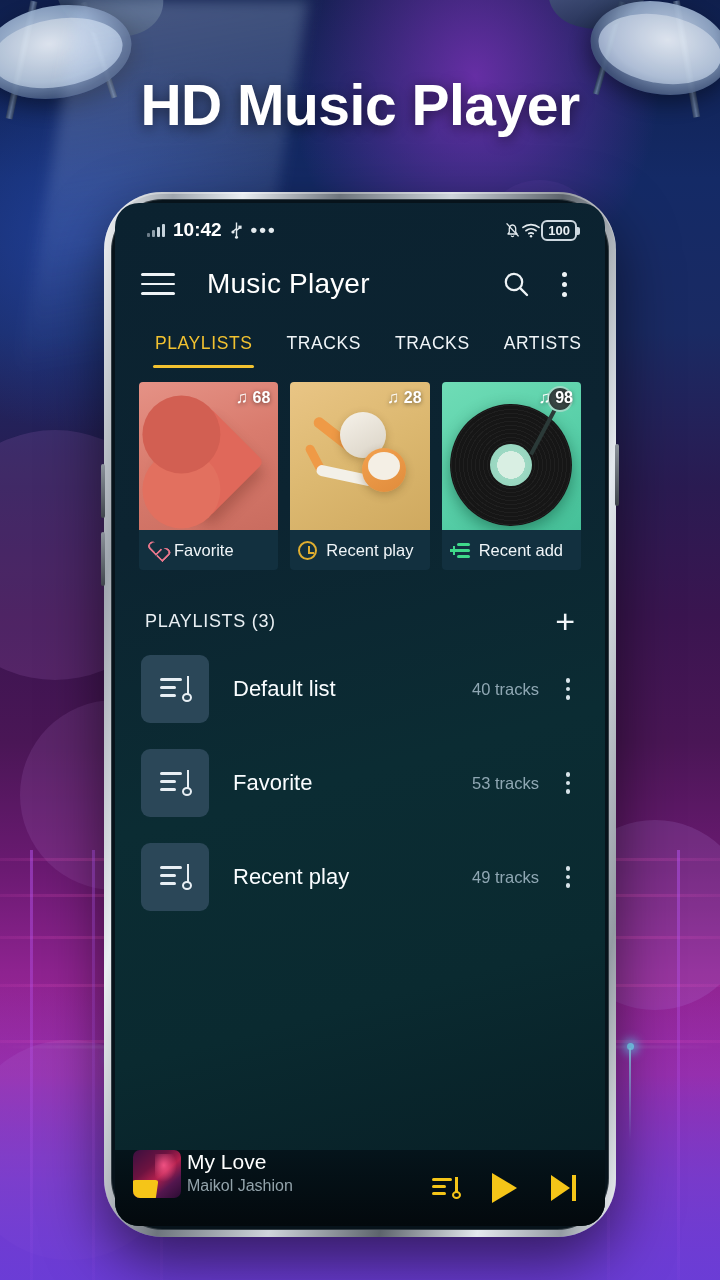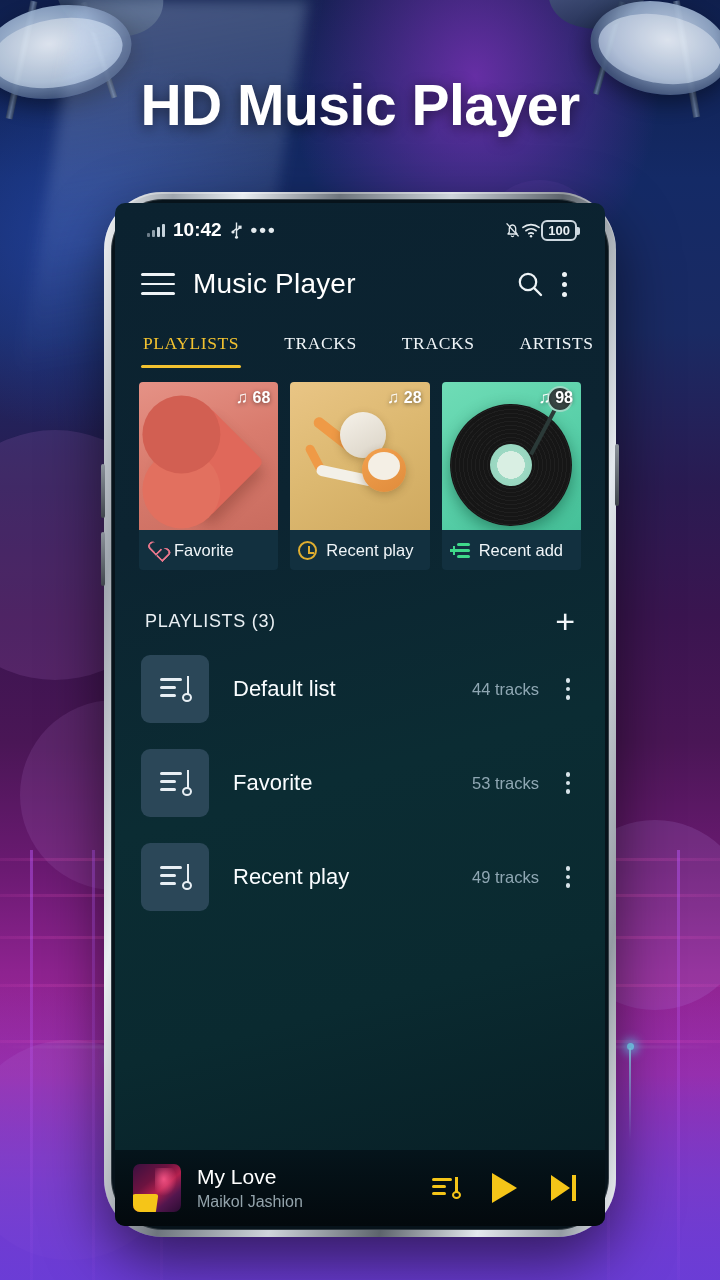--- a/index.html
+++ b/index.html
@@ -102,21 +102,21 @@
     width:100%; height:100%; border-radius:52px;
     background:#07131b; padding:4px;
     box-shadow:0 0 0 1px rgba(255,255,255,.18) inset;
   }
   .btn-side{ position:absolute; right:-3px; background:linear-gradient(180deg,#8d949c,#40464d); border-radius:2px; width:4px; }
   .btn-power{ top:252px; height:62px; }
   .btn-voldn{ left:-3px; right:auto; top:340px; height:54px; }
   .btn-volup{ left:-3px; right:auto; top:272px; height:54px; }
 
   #screen{
-    width:100%; height:100%; border-radius:10px; overflow:hidden;
+    width:100%; height:100%; border-radius:24px; overflow:hidden;
     background:linear-gradient(165deg,#0b2230 0%,#0c2431 30%,#0b2c33 55%,#0a2a30 75%,#071c23 100%);
     position:relative; color:#fff;
   }
 
   
   .statusbar{
     height:48px; display:flex; align-items:center; justify-content:space-between;
     padding:6px 28px 0 32px; font-size:19px; font-weight:bold;
   }
   .sb-left{ display:flex; align-items:center; gap:8px; }
@@ -130,31 +130,31 @@
   .dots-h{ letter-spacing:2px; font-size:19px; color:#e3eaee; font-weight:bold; }
   .batt{
     border:2px solid #cdd8e0; border-radius:6px; padding:0 5px; font-size:13px;
     font-weight:bold; line-height:17px; position:relative; color:#e8eef2;
   }
   .batt::after{ content:""; position:absolute; right:-5px; top:5px; width:3px; height:8px;
     background:#cdd8e0; border-radius:0 2px 2px 0; }
 
   
   .toolbar{
-    height:66px; display:flex; align-items:center; padding:0 28px 0 26px; gap:6px;
+    height:66px; display:flex; align-items:center; padding:0 28px 0 26px; gap:20px;
   }
   .hamburger{ width:34px; cursor:pointer; }
   .hamburger span{ display:block; height:2.5px; background:#eef3f6; margin:7px 0; border-radius:2px; }
   .app-title{ font-size:28px; font-weight:normal; letter-spacing:.2px; margin-left:12px; flex:1; }
   .icon-btn{ cursor:pointer; display:flex; align-items:center; justify-content:center; }
   .kebab{ width:26px; height:30px; display:flex; flex-direction:column; align-items:center; justify-content:center; gap:5px; }
   .kebab i{ width:5px; height:5px; border-radius:50%; background:#eef3f6; display:block; }
 
   
-  .tabs{ display:flex; padding:0 0 0 28px; gap:11px; margin-top:6px;font-family:Liberation Serif, serif; }
+  .tabs{ display:flex; padding:0 0 0 40px; gap:0; margin-top:6px; }
   .tab{ font-size:17.5px; letter-spacing:.6px; color:#f0f5f8; padding:10px 0 14px; margin-right:34px;
         position:relative; cursor:pointer; white-space:nowrap; }
   .tab.active{ color:#f2c230; }
   .tab.active::after{
     content:""; position:absolute; left:-2px; right:-2px; bottom:0; height:3px;
     background:#f2c230; border-radius:2px;
   }
 
   
   .cards{ display:flex; gap:12px; padding:14px 24px 0 24px; }
@@ -252,21 +252,21 @@
      border:2.5px solid #e8eff4; box-sizing:border-box; }
   .row-name{ flex:1; font-size:22px; padding-left:24px; color:#fafdff; }
   .row-count{ font-size:16.5px; color:#8fa7b3; padding-right:18px; }
   .row-kebab{ width:22px; display:flex; flex-direction:column; align-items:center; gap:4px; }
   .row-kebab i{ width:4.5px; height:4.5px; border-radius:50%; background:#d8e4ea; }
 
   
   .mini{
     position:absolute; left:0; right:0; bottom:0; height:76px;
     background:linear-gradient(180deg,#05141b 0%,#03090d 100%);
-    display:flex; align-items:center; padding:0 22px 0 18px; gap:16px;
+    display:flex; padding:0 22px 0 18px; gap:6px;
   }
   .mini-art{
     width:48px; height:48px; border-radius:7px; flex:0 0 auto; position:relative; overflow:hidden;
     background:linear-gradient(140deg,#3a1040 0%,#6d1340 35%,#b3204d 55%,#53164e 75%,#2a0c33 100%);
   }
   .mini-art::before{ content:""; position:absolute; left:-2px; bottom:-2px; width:26px; height:20px;
      background:#f5c518; border-radius:3px; transform:skewX(-8deg); }
   .mini-art::after{ content:""; position:absolute; right:4px; top:4px; width:22px; height:28px;
      background:radial-gradient(ellipse at 40% 40%, rgba(255,90,140,.85), rgba(60,10,60,0) 70%); }
   .mini-meta{ flex:1; min-width:0; }
@@ -470,21 +470,21 @@
           <div class="row-ic">
             <span class="pl-ic">
                 <i></i>
                 <i></i>
                 <i></i>
                 <b></b>
                 <u></u>
               </span>
           </div>
           <div class="row-name">Default list</div>
-          <div class="row-count">44 tracks</div>
+          <div class="row-count">40 tracks</div>
           <div class="row-kebab">
               <i></i>
               <i></i>
               <i></i>
             </div>
         </div>
 
         <div class="row">
           <div class="row-ic">
             <span class="pl-ic">

